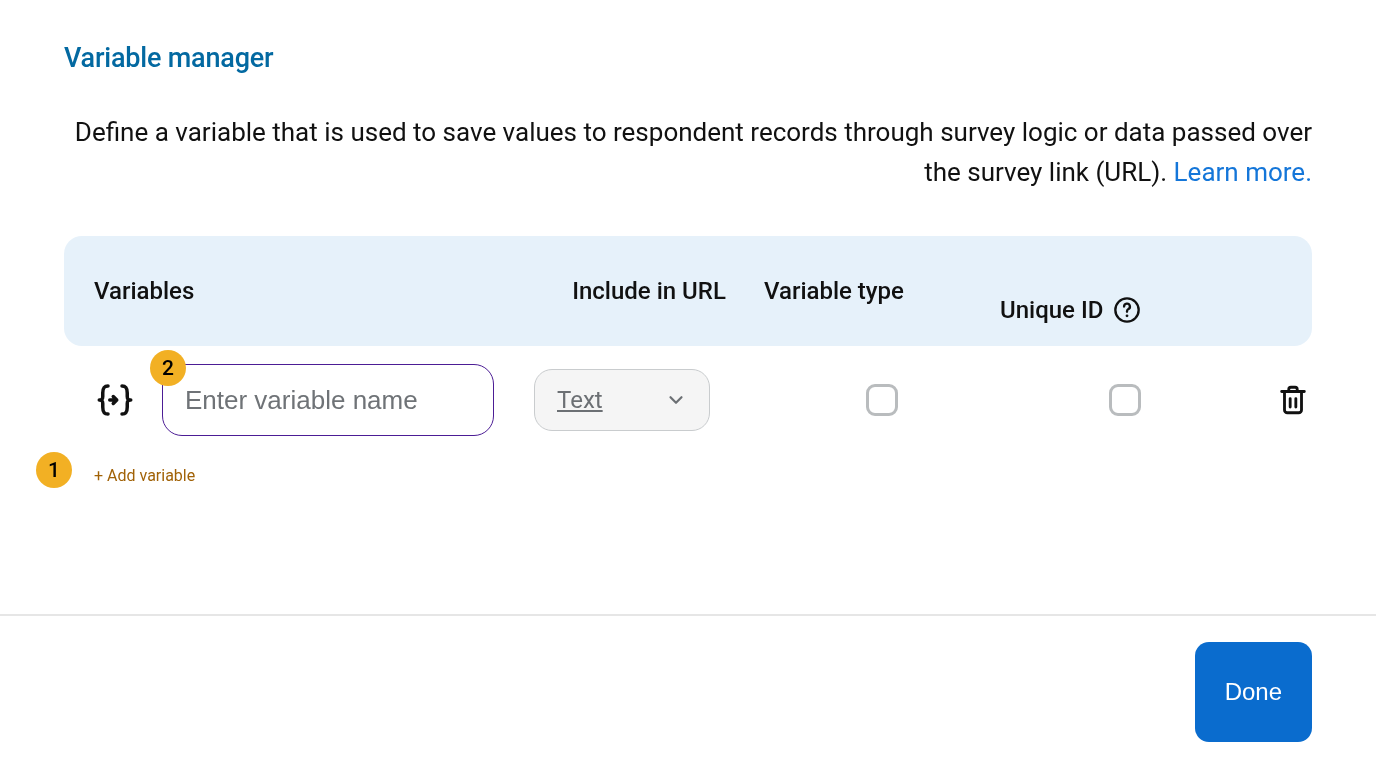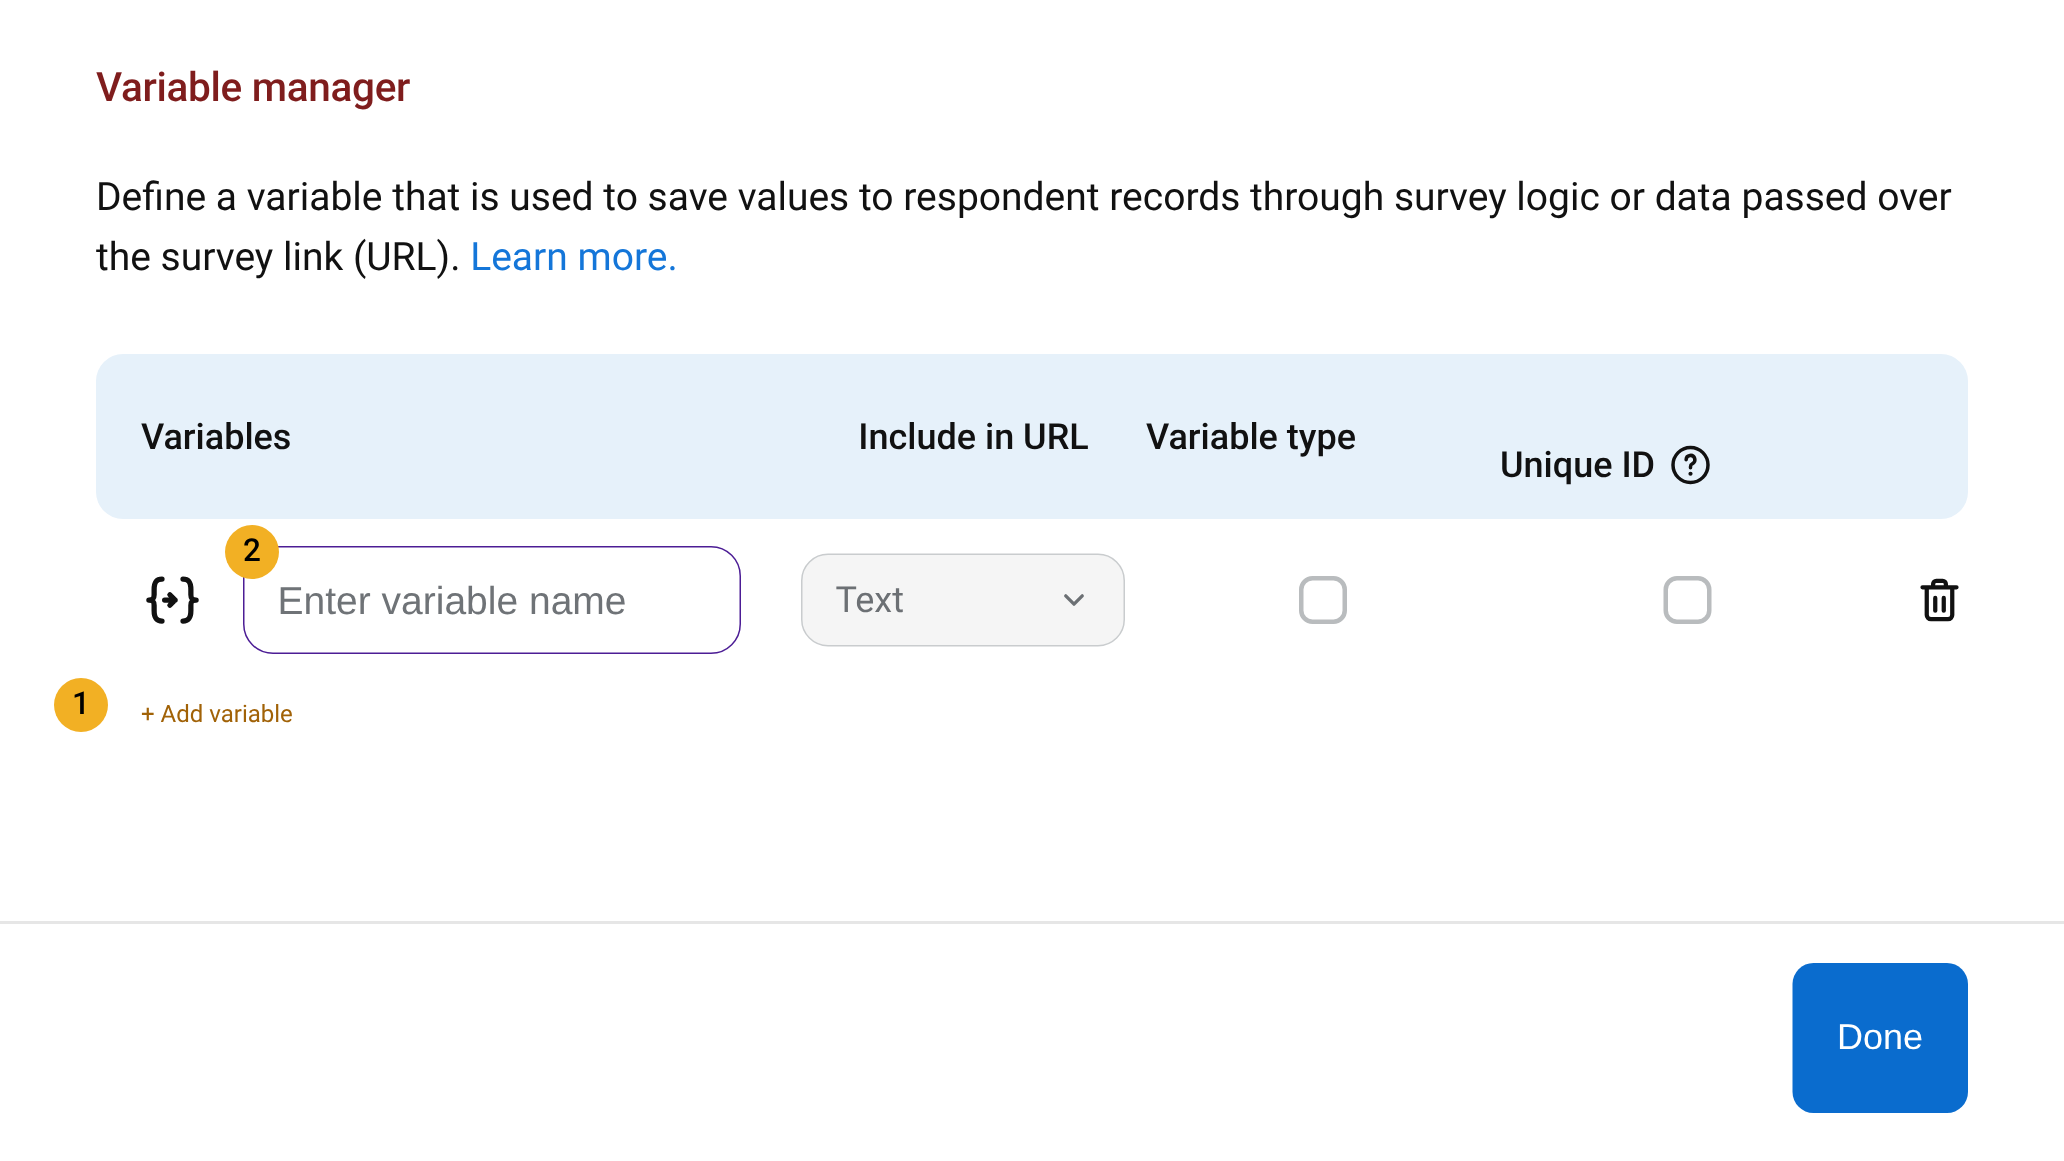--- a/index.html
+++ b/index.html
@@ -12,33 +12,34 @@
   }
   .dialog {
     width:1376px; height:774px;
     border-radius:32px;
     background:#fff;
     position:relative;
     overflow:hidden;
   }
   .content { padding:42px 64px 0 64px; }
   .title {
-    color:#7f1d1d;
+    color:#0369a1;
     font-size:27px;
     font-weight:500;
     margin:0 0 38px 0;
     letter-spacing:-0.2px;
   }
   .description {
     color:#111;
     font-size:26px;
     font-weight:400;
     line-height:40px;
     margin:0 0 44px 0;
     max-width:1250px;
+    text-align:right;
   }
   .description a { color:#1476D9; text-decoration:none; }
 
   .table-head {
     background:#E6F1FA;
     border-radius:18px;
     padding:22px 30px;
     display:grid;
     grid-template-columns: 440px 230px 236px 250px 60px;
     align-items:center;
@@ -78,28 +79,29 @@
     color:#000;
     font-size:21px;
     font-weight:500;
     display:flex; align-items:center; justify-content:center;
     z-index:3;
   }
   .badge-2 { top:-14px; left:-12px; }
   .badge-1 { left:-28px; top:50%; transform:translateY(-50%); }
 
   .type-select {
-    width:216px; height:62px;
+    width:176px; height:62px;
     border:1.5px solid #c9ccce;
     border-radius:18px;
     background:#f5f5f5;
     display:flex; align-items:center; justify-content:space-between;
     padding:12px 22px;
     color:#6c7074;
     font-size:24px;
+    text-decoration:underline;
   }
 
   .checkbox {
     width:32px; height:32px;
     border:3px solid #b9bcbe;
     border-radius:9px;
     background:#fff;
     display:inline-block;
   }
   .center { display:flex; justify-content:center; }

